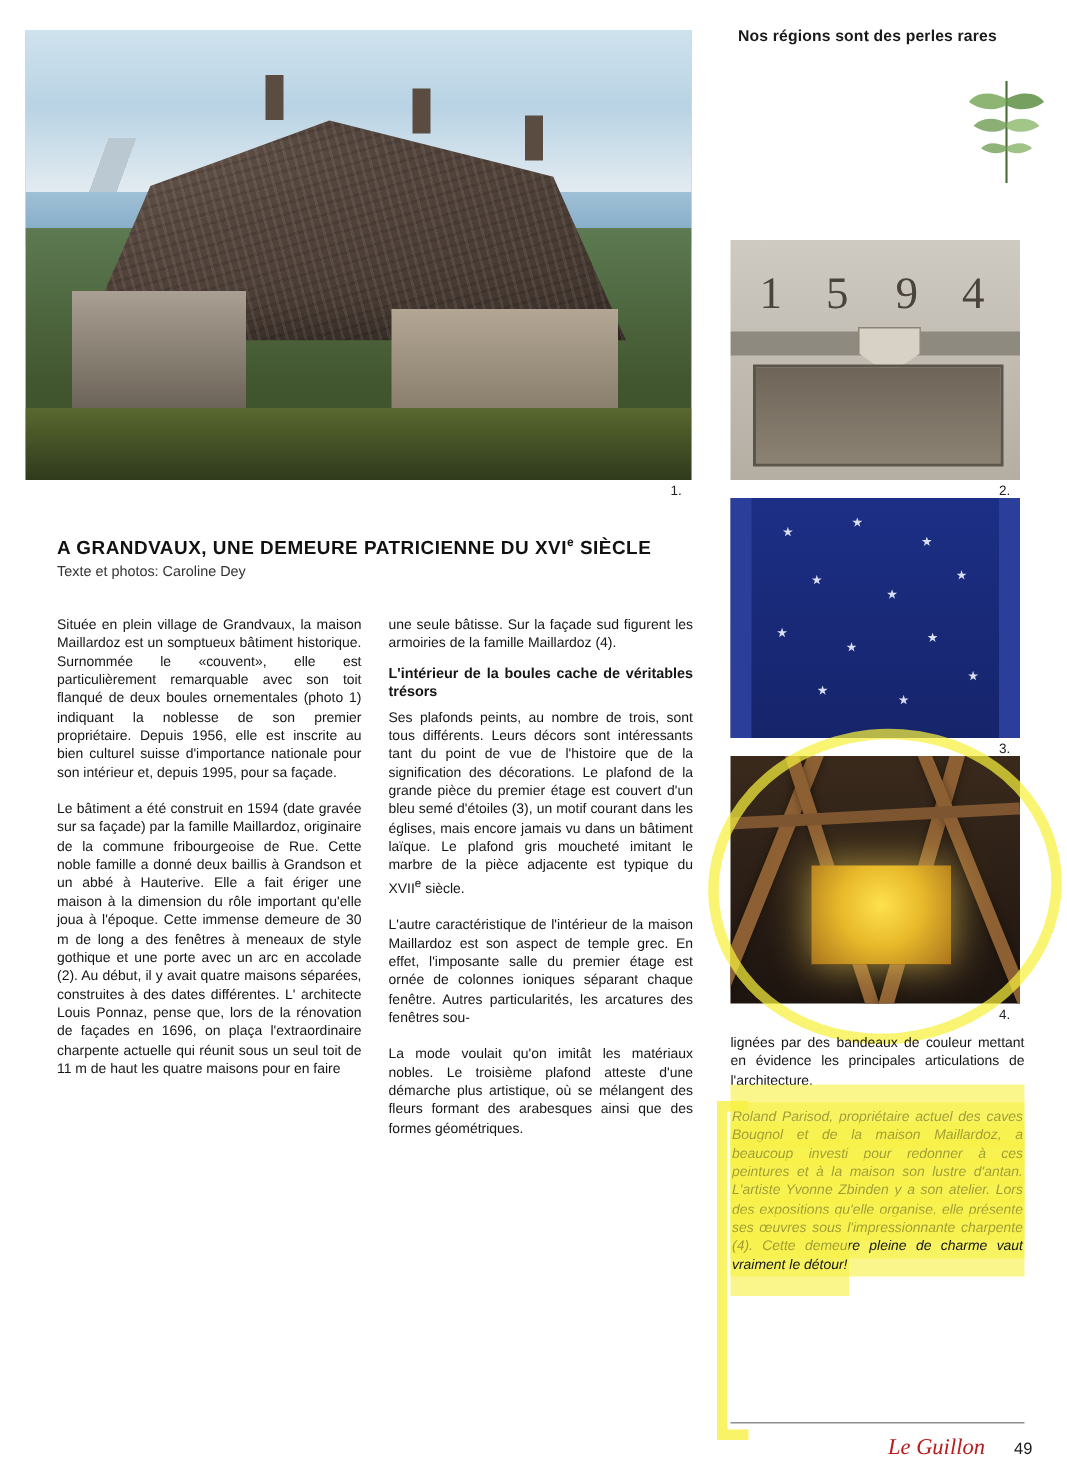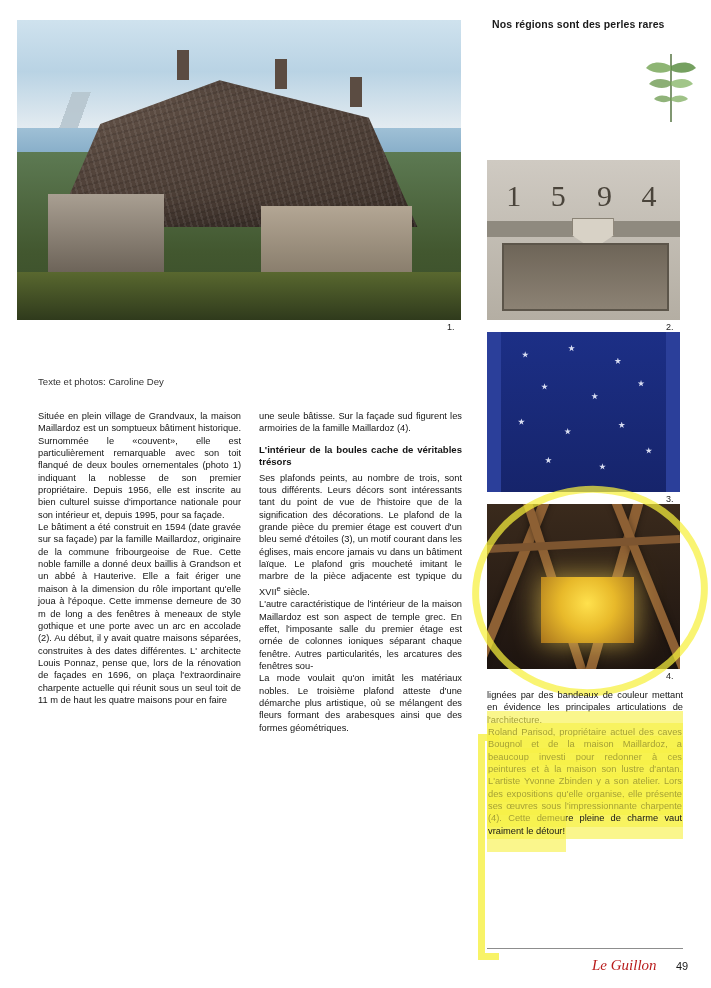--- a/index.html
+++ b/index.html
@@ -204,20 +204,21 @@
     width: 14px; height: 212px;
     border-left: 7px solid rgba(246, 240, 60, 0.78);
     border-top: 7px solid rgba(246, 240, 60, 0.78);
     border-bottom: 7px solid rgba(246, 240, 60, 0.78);
     pointer-events: none;
   }
   .hl-line {
     background: rgba(247, 241, 70, 0.62);
     padding: 16px 1px;
     box-decoration-break: clone;
+    font-style: italic;
     -webkit-box-decoration-break: clone;
   }
 
   
   .fignum {
     position: absolute;
     font-size: 9px;
     color: #222;
     font-family: "Liberation Sans", sans-serif;
   }
@@ -249,21 +250,21 @@
   .col {
     position: absolute;
     font-family: "Liberation Sans", sans-serif;
     font-size: 9.3px;
     line-height: 12.35px;
     text-align: justify;
     color: #141414;
     hyphens: auto;
   }
   .col p { margin: 0 0 0 0; text-indent: 0; }
-  .col p + p { margin-top: 0; }
+  .col p + p { margin-top: 12px; }
   .col h3 {
     font-size: 9.6px;
     font-weight: bold;
     margin: 9px 0 4px 0;
     line-height: 12px;
   }
 
   .col-1 { left: 38px; top: 410px; width: 203px; }
   .col-2 { left: 259px; top: 410px; width: 203px; }
   .col-3 { left: 487px; top: 689px; width: 196px; }
@@ -358,20 +359,21 @@
     <div class="rafter r3"></div>
     <div class="rafter r4"></div>
     <div class="cross"></div>
     <div class="artwork"></div>
   </div>
   <div class="fignum fignum-4">4.</div>
 
   <div class="highlight-circle"></div>
   <div class="highlight-bracket"></div>
 
+  <div class="article-title"><span>A GRANDVAUX, UNE DEMEURE PATRICIENNE DU XVI</span><sup>e</sup><span> SIÈCLE</span></div>
   <div class="article-credit">Texte et photos: Caroline Dey</div>
 
   <div class="col col-1">
     <p>Située en plein village de Grandvaux, la maison Maillardoz est un somptueux bâtiment historique. Surnommée le «couvent», elle est particulièrement remarquable avec son toit flanqué de deux boules ornementales (photo 1) indiquant la noblesse de son premier propriétaire. Depuis 1956, elle est inscrite au bien culturel suisse d'importance nationale pour son intérieur et, depuis 1995, pour sa façade.</p>
     <p>Le bâtiment a été construit en 1594 (date gravée sur sa façade) par la famille Maillardoz, originaire de la commune fribourgeoise de Rue. Cette noble famille a donné deux baillis à Grandson et un abbé à Hauterive. Elle a fait ériger une maison à la dimension du rôle important qu'elle joua à l'époque. Cette immense demeure de 30 m de long a des fenêtres à meneaux de style gothique et une porte avec un arc en accolade (2). Au début, il y avait quatre maisons séparées, construites à des dates différentes. L' architecte Louis Ponnaz, pense que, lors de la rénovation de façades en 1696, on plaça l'extraordinaire charpente actuelle qui réunit sous un seul toit de 11 m de haut les quatre maisons pour en faire</p>
   </div>
 
   <div class="col col-2">
     <p>une seule bâtisse. Sur la façade sud figurent les armoiries de la famille Maillardoz (4).</p>
     <h3>L'intérieur de la boules cache de véritables trésors</h3>

